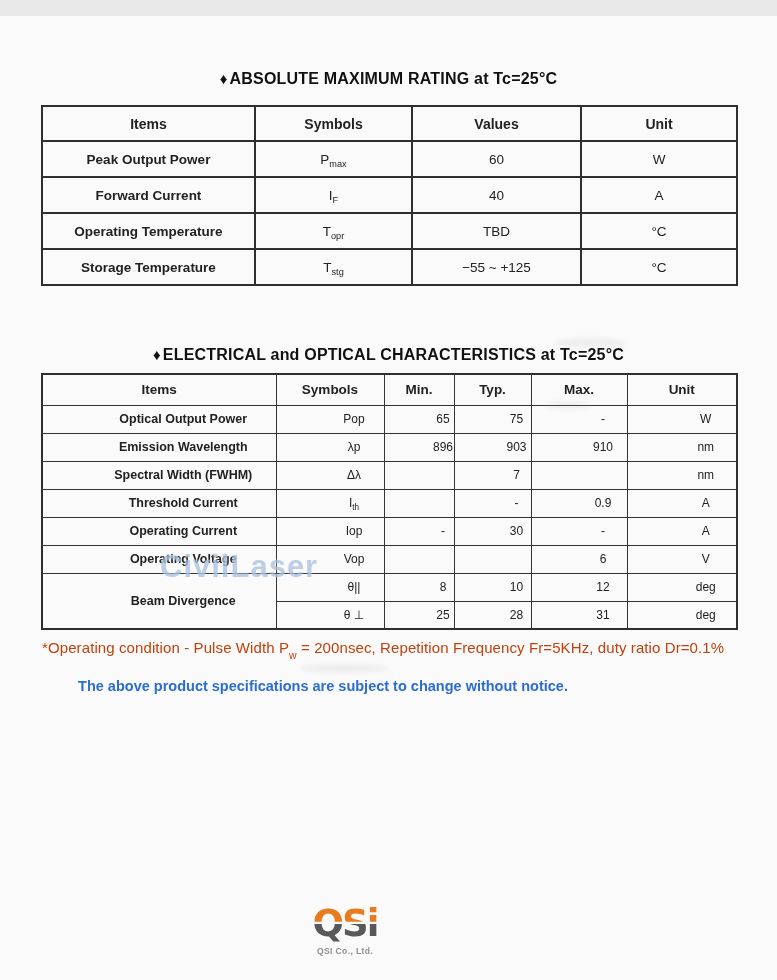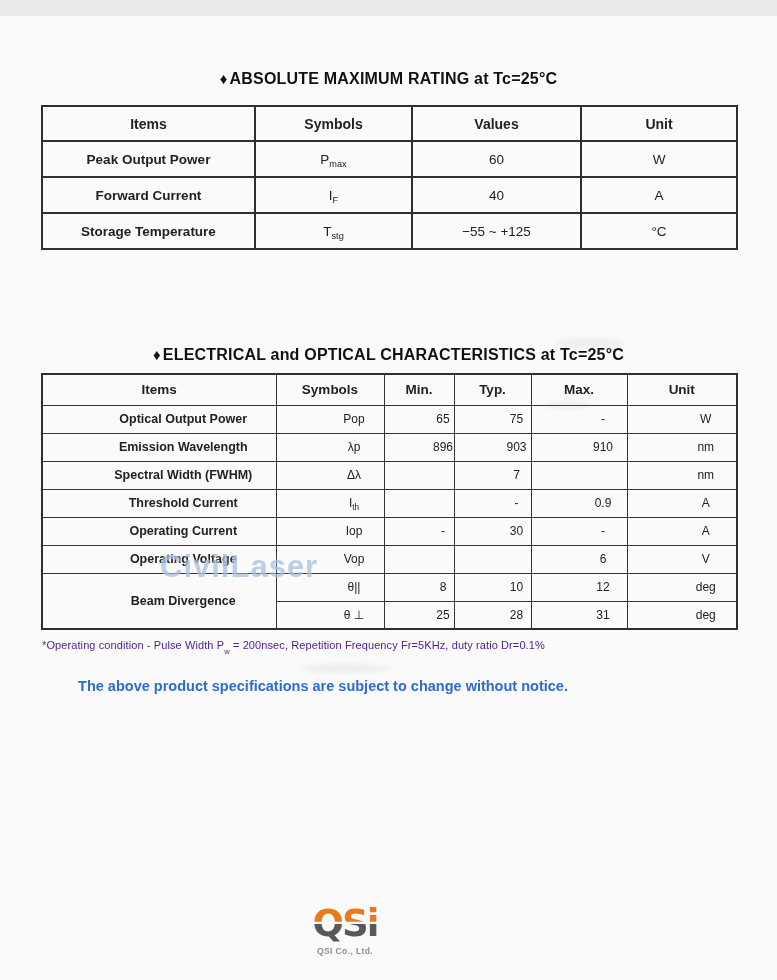--- a/index.html
+++ b/index.html
@@ -51,21 +51,21 @@
 
   #table2 th { height:31px; font-size:13.5px; font-weight:bold; }
   #table2 td { height:28px; font-size:12px;padding-left:48px; }
   #table2 td.item { font-weight:bold; font-size:12.5px; }
 
   sub.sym { font-size:68%; vertical-align:baseline; position:relative; top:3px; letter-spacing:0; }
 
   
   .footnote {
     position:absolute; left:42px; top:623px;
-    font-size:11px; color:#4c1d95; letter-spacing:0.1px;
+    font-size:15px; color:#c2410c; letter-spacing:0.1px;
   }
   .footnote sub { font-size:70%; position:relative; top:2px; }
   .notice {
     position:absolute; left:0; top:662px; width:646px;
     text-align:center; font-size:14.5px; font-weight:bold;
     color:#2b6dd0;
   }
 
   
   .watermark {
@@ -139,20 +139,26 @@
       <td class="item">Peak Output Power</td>
       <td><span>P</span><sub class="sym">max</sub></td>
       <td>60</td>
       <td>W</td>
     </tr>
     <tr>
       <td class="item">Forward Current</td>
       <td><span>I</span><sub class="sym">F</sub></td>
       <td>40</td>
       <td>A</td>
+    </tr>
+    <tr>
+      <td class="item">Operating Temperature</td>
+      <td><span>T</span><sub class="sym">opr</sub></td>
+      <td>TBD</td>
+      <td>°C</td>
     </tr>
     <tr>
       <td class="item">Storage Temperature</td>
       <td><span>T</span><sub class="sym">stg</sub></td>
       <td>−55 ~ +125</td>
       <td>°C</td>
     </tr>
   </tbody>
     </table>
 

